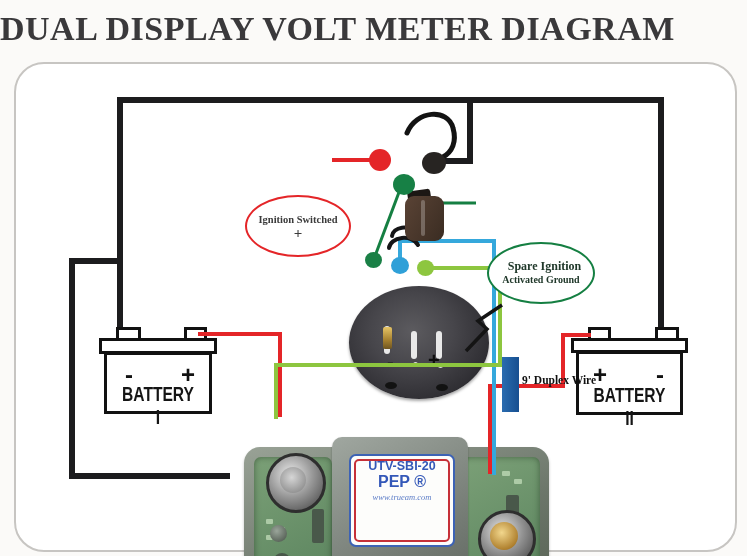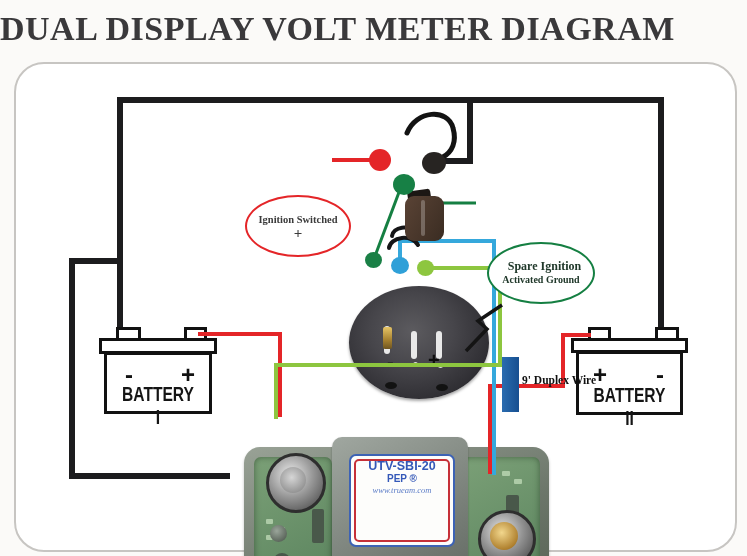--- a/index.html
+++ b/index.html
@@ -66,21 +66,21 @@
   #label{position:absolute;left:17px;top:17px;width:102px;height:89px;background:#fdfdfb;border-radius:7px;
          border:2px solid #3c62b5;display:flex;flex-direction:column;align-items:center;}
   #label-inner{position:absolute;left:3px;top:3px;right:3px;bottom:3px;border:2px solid #c63038;border-radius:5px;}
   #logo{position:relative;margin-top:6px;width:90px;height:32px;text-align:center;}
   #logo .word{font-style:italic;font-weight:700;font-size:27px;color:#5578bb;letter-spacing:1px;
               font-family:"Liberation Serif",serif;line-height:1;}
   #logo .tbar{position:absolute;left:10px;top:2px;width:46px;height:4.5px;background:#cf2030;transform:rotate(-3deg);}
   #logo .swoosh{position:absolute;left:12px;top:27px;width:70px;height:3.5px;background:#cf2030;
                 border-radius:2px;transform:rotate(-4deg);}
   .lbl-model{font-family:"Liberation Sans",sans-serif;font-weight:700;font-size:12.5px;color:#3458b8;margin-top:3px;}
-  .lbl-pep{font-family:"Liberation Sans",sans-serif;font-weight:700;font-size:10px;color:#3458b8;}
+  .lbl-pep{font-family:"Liberation Sans",sans-serif;font-weight:700;font-size:16px;color:#3458b8;}
   .lbl-site{font-style:italic;font-size:8.5px;color:#5b7cc7;margin-top:1px;}
   .post{position:absolute;border-radius:50%;}
 </style>
 </head>
 <body>
 
 <div id="stage">
 
   <div class="abs" id="title">DUAL DISPLAY VOLT METER DIAGRAM</div>
 

